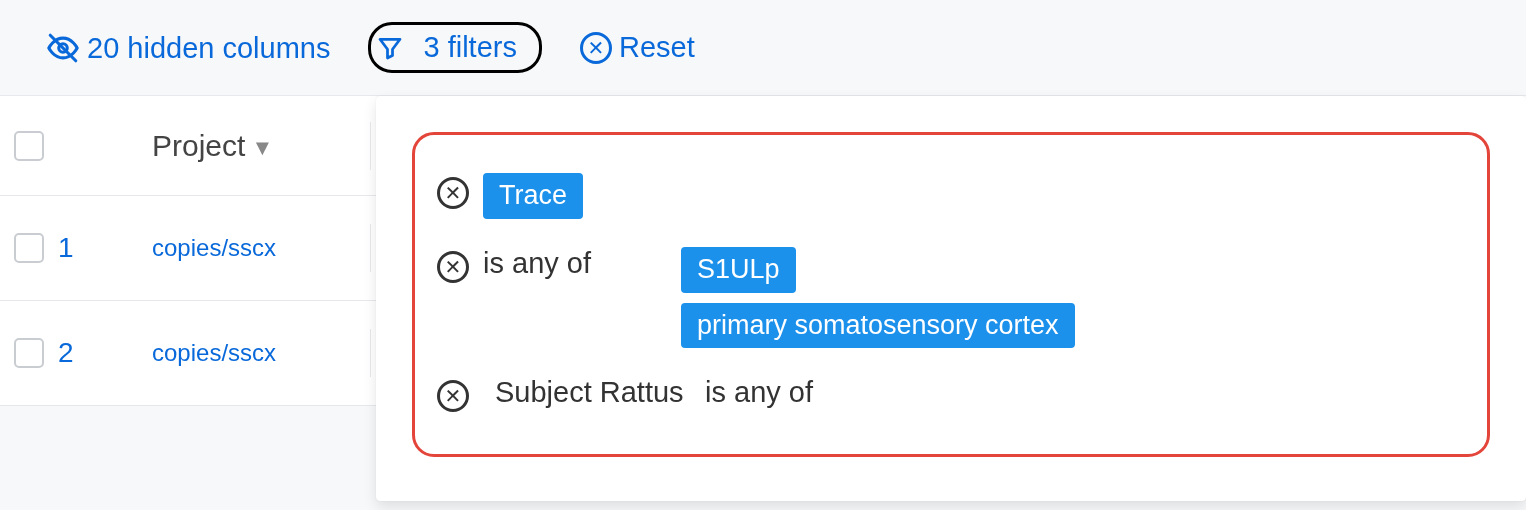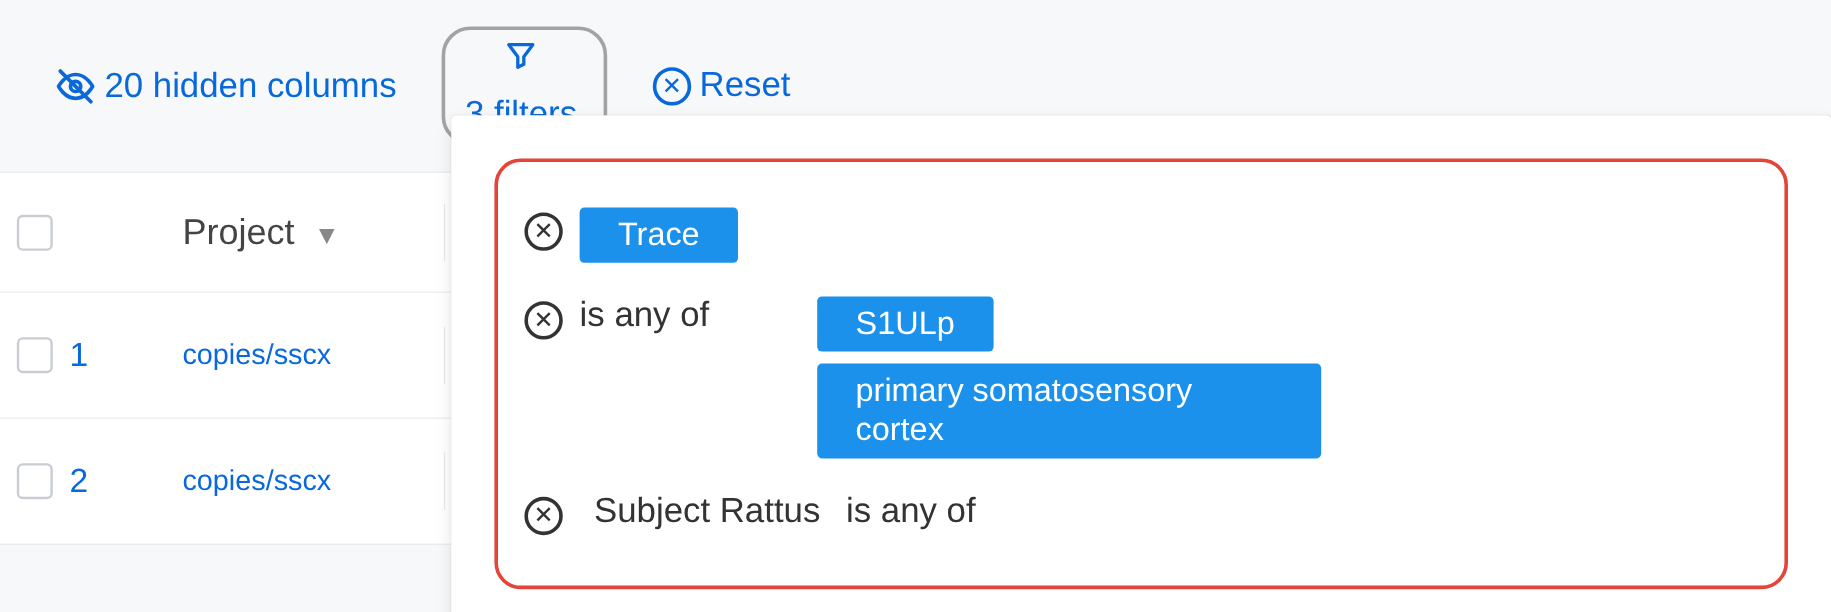--- a/index.html
+++ b/index.html
@@ -22,27 +22,26 @@
     }
     .toolbar-item {
       display: flex;
       align-items: flex-end;
       gap: 7px;
       cursor: pointer;
     }
     .toolbar-item .icon svg { display: block; }
 
     .filters-pill {
-      border: 3px solid #a3a3a3;
+      border: 3px solid #000000;
       border-radius: 24px;
-      padding: 6px 22px 6px 16px;
+      padding: 6px 22px 6px 4px;
       display: flex;
       align-items: center;
       gap: 18px;
-      flex-direction: column;
     }
 
     .table {
       border-top: 1px solid #e6e8eb;
     }
     .table-header-row {
       display: flex;
       align-items: center;
       height: 100px;
       padding: 0 14px;
@@ -73,21 +72,21 @@
     }
     .col-project {
       width: 210px;
       padding-left: 0px;
     }
     .col-header-label {
       color: #444;
       font-size: 30px;
       display: inline-flex;
       align-items: center;
-      gap: 16px;
+      gap: 6px;
     }
     .sort-caret {
       color: #888;
       font-size: 22px;
       transform: translateY(2px);
     }
     .col-divider {
       width: 1px;
       height: 48px;
       background: #e6e8eb;
@@ -150,21 +149,21 @@
     .fr-tags {
       display: flex;
       flex-wrap: wrap;
       gap: 10px;
       max-width: 420px;
     }
     .tag {
       background: #1c91eb;
       color: #fff;
       font-size: 27px;
-      padding: 6px 32px;
+      padding: 6px 16px;
       border-radius: 4px;
       display: inline-block;
       line-height: 1.25;
     }
 
     .circle-x {
       width: 32px; height: 32px;
       border: 3px solid currentColor;
       border-radius: 50%;
       display: flex; align-items: center; justify-content: center;

